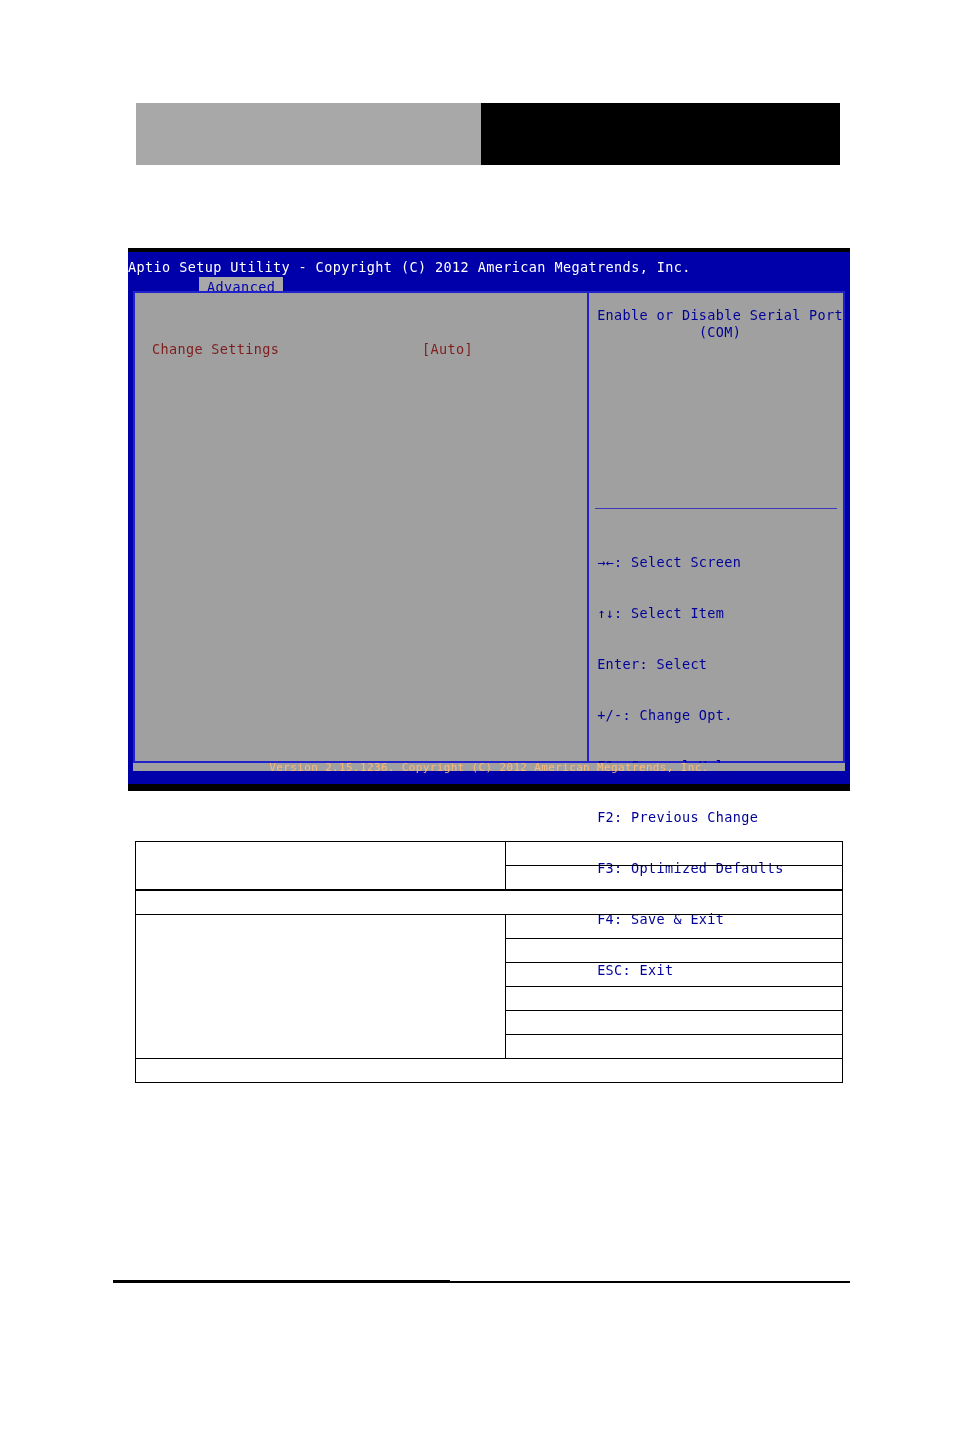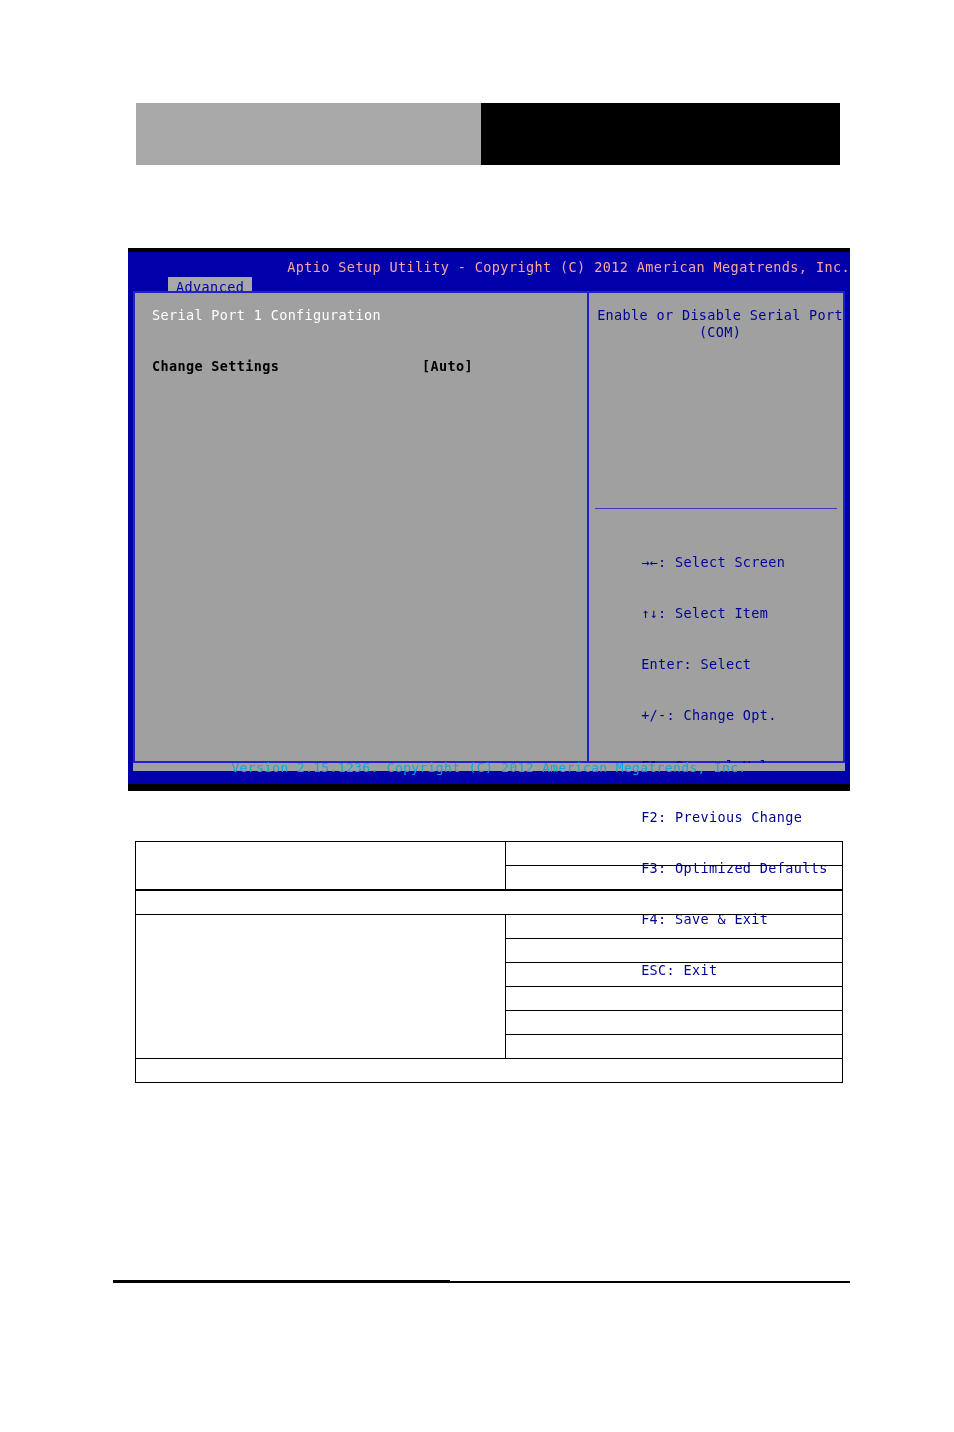--- a/index.html
+++ b/index.html
@@ -41,31 +41,31 @@
     width: 722px;
     height: 543px;
     background: #0000aa;
     box-sizing: border-box;
   }
   .bios-topbar {
     height: 4px;
     background: #000000;
   }
   .bios-title {
-    color: #fca5a5;
+    color: #ffffff;
     font-size: 13.5px;
     line-height: 20px;
-    text-align: right;
+    text-align: left;
     letter-spacing: 0.4px;
     padding-top: 5px;
     white-space: pre;
   }
   .bios-tabs {
     height: 20px;
-    padding-left: 40px;
+    padding-left: 71px;
     box-sizing: border-box;
   }
   .bios-tab {
     display: inline-block;
     background: #a8a8a8;
     color: #0000aa;
     font-size: 13.5px;
     line-height: 20px;
     padding: 0 8px;
     letter-spacing: 0.4px;
@@ -102,21 +102,21 @@
 
   .row {
     display: flex;
     font-size: 13.5px;
     line-height: 17px;
     letter-spacing: 0.35px;
     white-space: pre;
   }
   .row .label { width: 270px; }
   .txt-white { color: #ffffff; }
-  .txt-blue  { color: #000000; font-weight: bold; }
+  .txt-blue  { color: #7f1d1d; }
   .spacer { height: 17px; }
 
   .help-text {
     color: #000099;
     font-size: 13.5px;
     line-height: 17px;
     letter-spacing: 0.35px;
     white-space: pre;
     text-align: center;
   }
@@ -131,30 +131,30 @@
   .keylist {
     position: absolute;
     left: 8px;
     top: 227px;
     color: #000099;
     font-size: 13.5px;
     line-height: 17px;
     letter-spacing: 0.35px;
     white-space: pre;
   }
-  .keylist div { white-space: pre; margin-left: 44px; }
+  .keylist div { white-space: pre; }
 
   .bios-footer {
     position: absolute;
     left: 0;
     bottom: 14px;
     width: 100%;
     text-align: center;
-    color: #0ea5e9;
-    font-size: 13px;
+    color: #fdba74;
+    font-size: 11px;
     line-height: 18px;
     letter-spacing: 0.35px;
     white-space: pre;
   }
   .bios-bottombar {
     position: absolute;
     left: 0;
     bottom: 0;
     width: 100%;
     height: 7px;
@@ -221,23 +221,20 @@
   <div class="bios-title">Aptio Setup Utility - Copyright (C) 2012 American Megatrends, Inc.</div>
 
   <div class="bios-tabs">
     <span class="bios-tab">Advanced</span>
   </div>
 
   <div class="bios-body">
 
     <div class="bios-left">
 
-      <div class="row">
-        <span class="txt-white">Serial Port 1 Configuration</span>
-      </div>
 
       <div class="spacer"></div>
 
 
 
       <div class="spacer"></div>
 
       <div class="row">
         <span class="label txt-blue">Change Settings</span>
         <span class="txt-blue">[Auto]</span>

